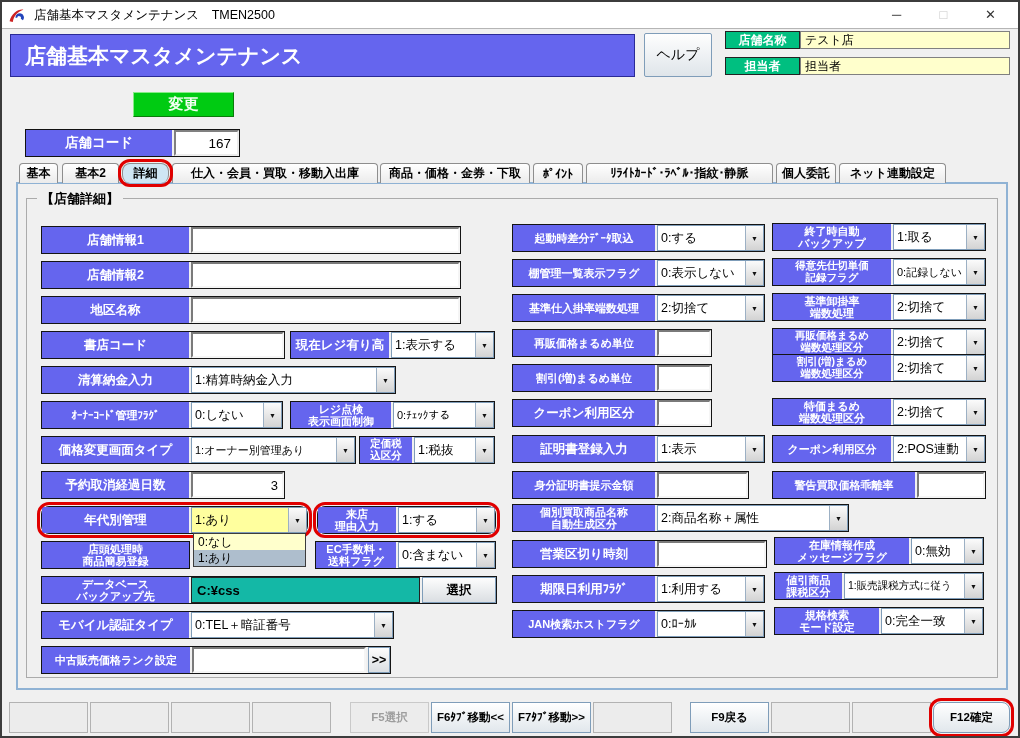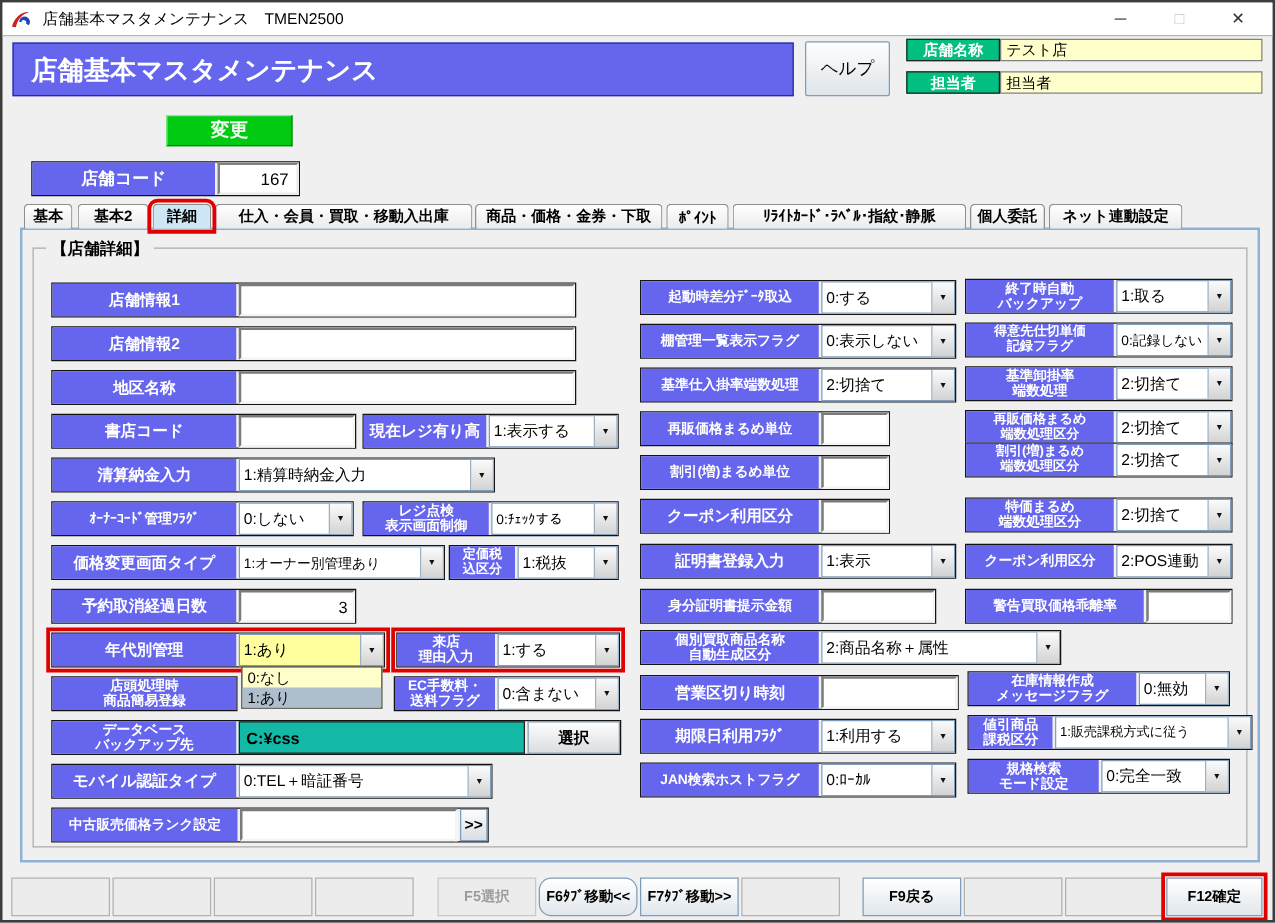--- a/index.html
+++ b/index.html
@@ -48,21 +48,21 @@
   .tinput{flex:1;background:#fff;border:2px solid;border-color:#7a7a7a #f5f5f5 #f5f5f5 #7a7a7a;font-size:13px;
     display:flex;align-items:center;padding:0 4px;box-sizing:border-box;min-width:0;}
   .tinput.num{justify-content:flex-end;}
   .combo{flex:1;background:#fff;border:1px solid #7f9db9;display:flex;align-items:stretch;box-sizing:border-box;min-width:0;}
   .cval{flex:1;display:flex;align-items:center;padding:0 3px;font-size:12.5px;white-space:nowrap;overflow:hidden;min-width:0;}
   .cval.sm{font-size:11px;}
   .cval.xs{font-size:10.5px;}
   .carr{width:17px;flex-shrink:0;background:linear-gradient(#fbfbfb,#d3d3d3);border-left:1px solid #9cb0c4;
     display:flex;align-items:center;justify-content:center;font-size:7px;color:#111;}
   .combo.yellow,.combo.yellow .cval{background:#ffff9e;}
-  .redbox{outline:3px solid #e00000;outline-offset:1px;z-index:4;}
+  .redbox{outline:3px solid #e00000;outline-offset:1px;z-index:4;border-radius:8px;}
   .flatfield{flex:1;background:#14b8a6;border:1px solid #222;font-weight:bold;font-size:13px;display:flex;align-items:center;padding:0 5px;box-sizing:border-box;}
   .btn3d{flex-shrink:0;background:linear-gradient(#fdfdfd,#dadee2);border:1px solid #7f9db9;font-weight:bold;font-size:12.5px;
     display:flex;align-items:center;justify-content:center;box-sizing:border-box;}
   .droplist{position:absolute;left:191px;top:531px;width:113px;background:#ffffcc;border:1px solid #3c3c3c;z-index:9;box-sizing:border-box;}
   .opt{height:16px;font-size:12px;display:flex;align-items:center;padding:0 4px;}
   .opt.selected{background:#aebecd;}
   
   .fkey{position:absolute;top:700px;height:31px;width:79px;box-sizing:border-box;display:flex;align-items:center;justify-content:center;
     font-size:11.5px;font-weight:bold;background:#ececec;border:1px solid #b2b2b2;white-space:nowrap;}
   .fkey.on{background:linear-gradient(#ffffff,#e1e7ec);border:1px solid #7f9db9;}
@@ -361,21 +361,21 @@
     <div class="tinput"></div>
   </div>
   <div class="frow" style="left:772px;top:535px;width:210px;">
     <div class="lbl two" style="width:134px;">在庫情報作成
 メッセージフラグ</div>
     <div class="combo">
       <span class="cval">0:無効</span>
       <span class="carr">▼</span>
     </div>
   </div>
-  <div class="frow" style="left:772px;top:570px;width:228px;">
+  <div class="frow" style="left:772px;top:570px;width:210px;">
     <div class="lbl two" style="width:67px;">値引商品
 課税区分</div>
     <div class="combo">
       <span class="cval xs">1:販売課税方式に従う</span>
       <span class="carr">▼</span>
     </div>
   </div>
   <div class="frow" style="left:772px;top:605px;width:210px;">
     <div class="lbl two" style="width:104px;">規格検索
 モード設定</div>
@@ -383,21 +383,21 @@
       <span class="cval">0:完全一致</span>
       <span class="carr">▼</span>
     </div>
   </div>
 
   <div class="fkey" style="left:7px;"></div>
   <div class="fkey" style="left:88px;"></div>
   <div class="fkey" style="left:169px;"></div>
   <div class="fkey" style="left:250px;"></div>
   <div class="fkey dis" style="left:348px;">F5選択</div>
-  <div class="fkey on" style="left:429px;border-radius:10px;">F6ﾀﾌﾞ移動&lt;&lt;</div>
+  <div class="fkey on" style="left:429px;">F6ﾀﾌﾞ移動&lt;&lt;</div>
   <div class="fkey on" style="left:510px;">F7ﾀﾌﾞ移動&gt;&gt;</div>
   <div class="fkey" style="left:591px;"></div>
   <div class="fkey on" style="left:688px;">F9戻る</div>
   <div class="fkey" style="left:769px;"></div>
   <div class="fkey" style="left:850px;"></div>
   <div class="fkey on redbox" style="left:931px;width:77px;">F12確定</div>
 
 </div>
 
 </body></html>

